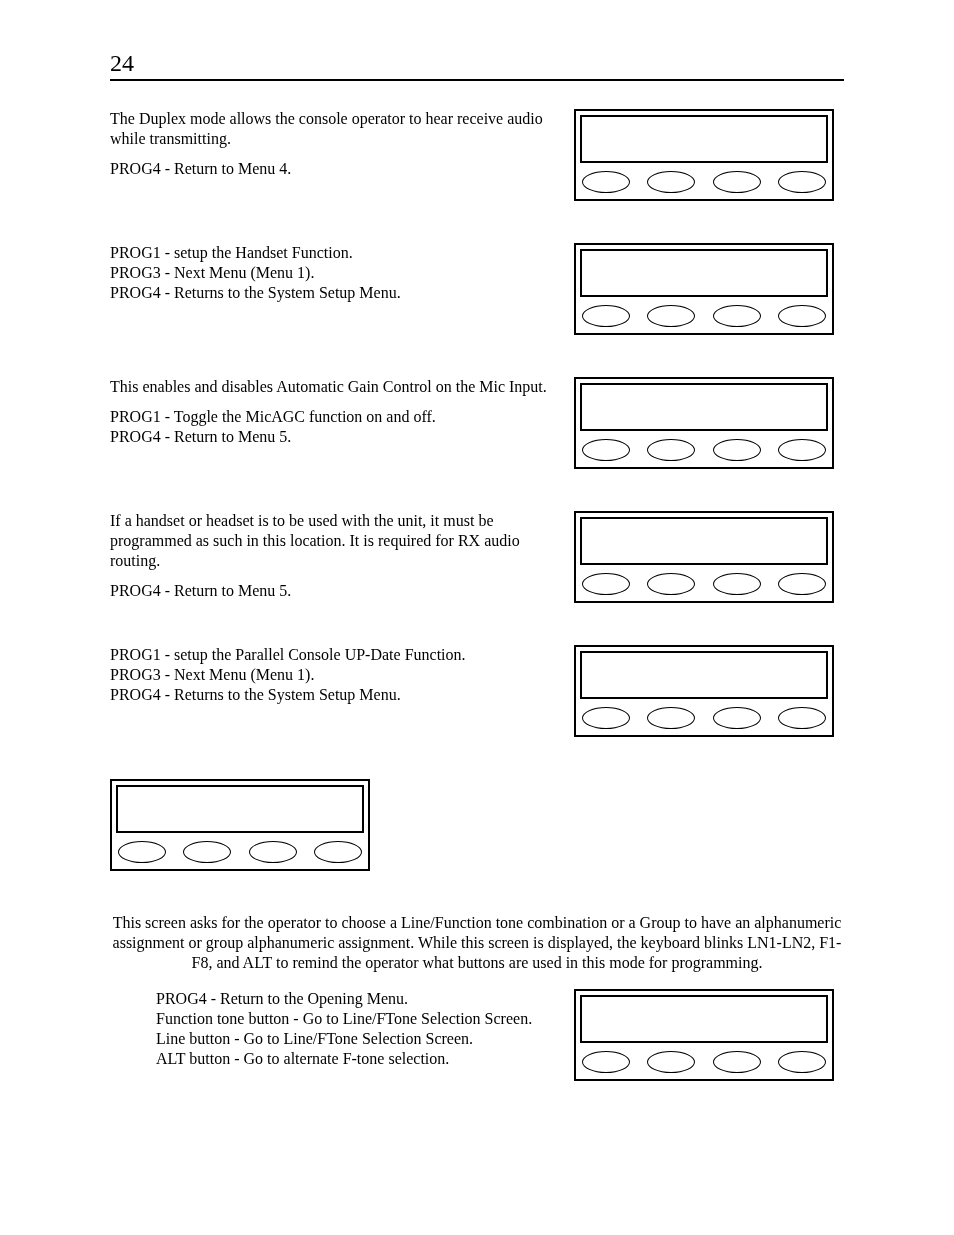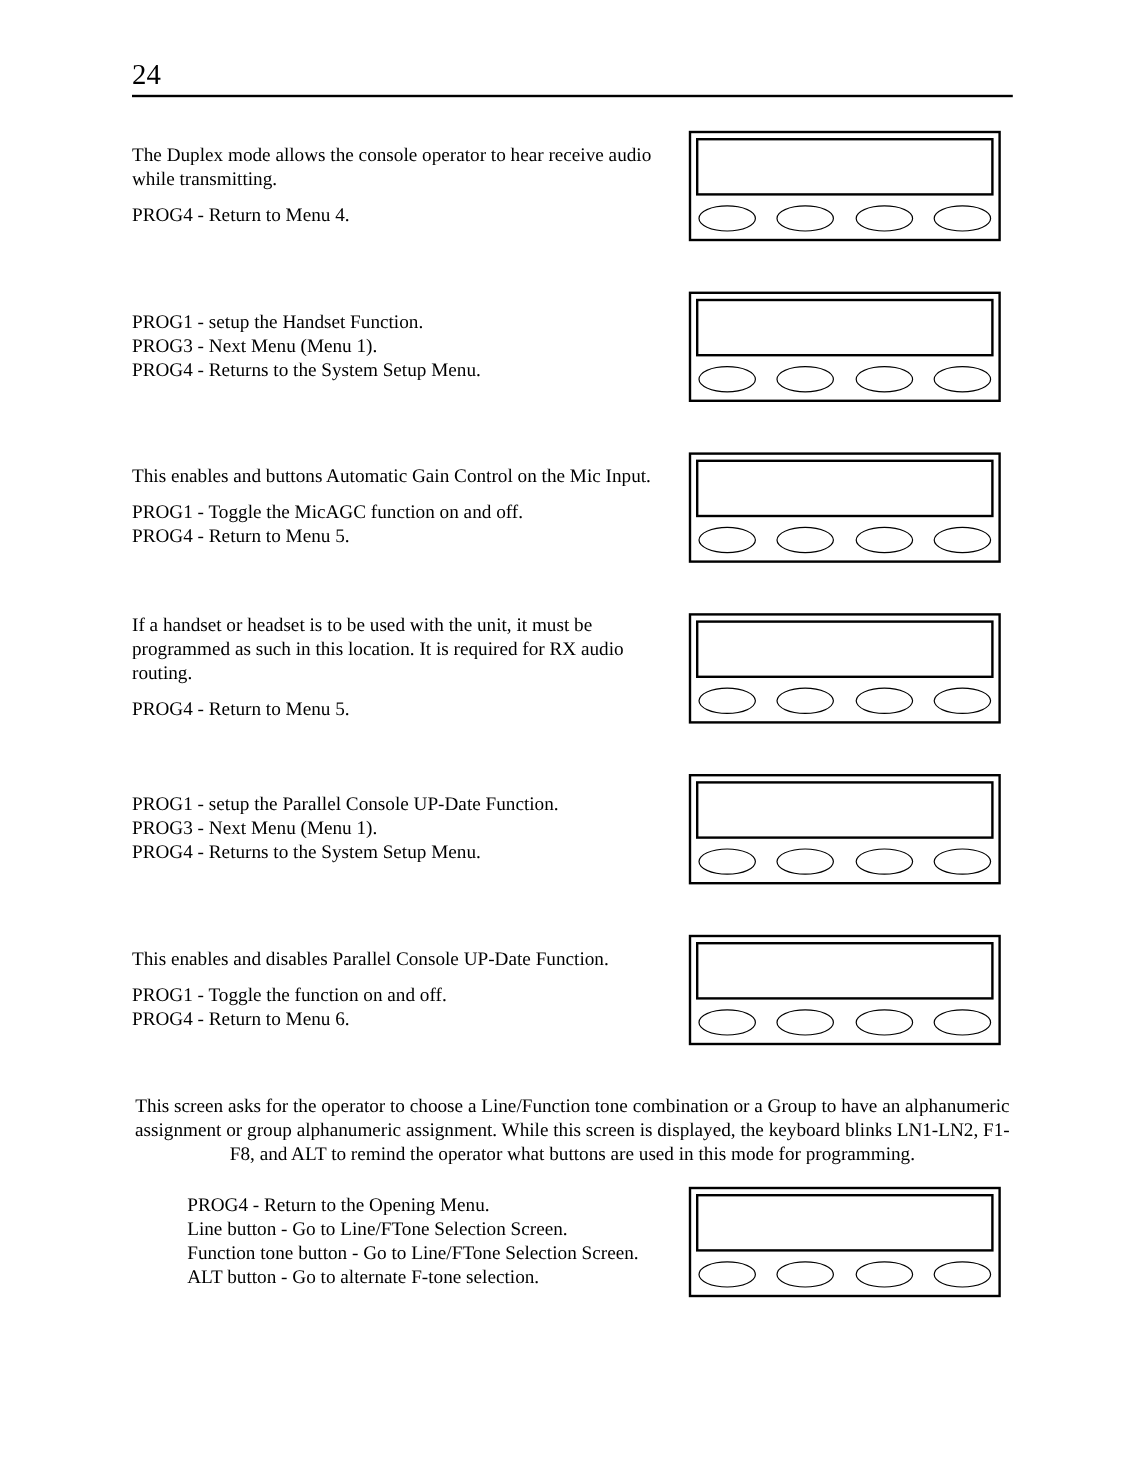--- a/index.html
+++ b/index.html
@@ -16,21 +16,21 @@
     position: relative;
   }
   .page-header {
     font-size: 24px;
     border-bottom: 2px solid #000;
     padding-bottom: 2px;
     margin-bottom: 28px;
   }
   .section {
     display: flex;
-    align-items: center;
+    align-items: flex-start;
     margin-bottom: 42px;
   }
   .section .text-col {
     flex: 1;
     padding-right: 20px;
     font-size: 16px;
     line-height: 1.25;
   }
   .text-col p { margin: 0 0 10px 0; }
   .text-col .tight p { margin: 0; }
@@ -111,21 +111,21 @@
           <div class="btn"></div>
           <div class="btn"></div>
           <div class="btn"></div>
         </div>
       </div>
     </div>
   </div>
 
   <div class="section">
     <div class="text-col">
-      <p>This enables and buttons Automatic Gain Control on the Mic Input.</p>
+      <p>This enables and disables Automatic Gain Control on the Mic Input.</p>
       <div class="tight">
         <p>PROG1 - Toggle the MicAGC function on and off.</p>
         <p>PROG4 - Return to Menu 5.</p>
       </div>
     </div>
     <div class="panel-col">
       <div class="console-panel">
         <div class="screen"></div>
         <div class="buttons">
           <div class="btn"></div>
@@ -172,48 +172,41 @@
           <div class="btn"></div>
           <div class="btn"></div>
           <div class="btn"></div>
           <div class="btn"></div>
         </div>
       </div>
     </div>
   </div>
 
   <div class="section">
-    <div class="text-col">
-      <p>This enables and disables Parallel Console UP-Date Function.</p>
-      <div class="tight">
-        <p>PROG1 - Toggle the function on and off.</p>
-        <p>PROG4 - Return to Menu 6.</p>
-      </div>
-    </div>
     <div class="panel-col">
       <div class="console-panel">
         <div class="screen"></div>
         <div class="buttons">
           <div class="btn"></div>
           <div class="btn"></div>
           <div class="btn"></div>
           <div class="btn"></div>
         </div>
       </div>
     </div>
   </div>
 
   <p class="full-para">This screen asks for the operator to choose a Line/Function tone combination or a Group to have an alphanumeric assignment or group alphanumeric assignment.  While this screen is displayed, the keyboard blinks LN1-LN2, F1-F8, and ALT to remind the operator what buttons are used in this mode for programming.</p>
 
   <div class="section" style="margin-bottom:0;margin-left:46px;">
     <div class="text-col">
       <div class="tight">
         <p>PROG4 - Return to the Opening Menu.</p>
+        <p>Function tone button - Go to Line/FTone Selection Screen.</p>
         <p>Line button - Go to Line/FTone Selection Screen.</p>
-        <p>Function tone button - Go to Line/FTone Selection Screen.</p>
         <p>ALT button - Go to alternate F-tone selection.</p>
       </div>
     </div>
     <div class="panel-col">
       <div class="console-panel">
         <div class="screen"></div>
         <div class="buttons">
           <div class="btn"></div>
           <div class="btn"></div>
           <div class="btn"></div>

